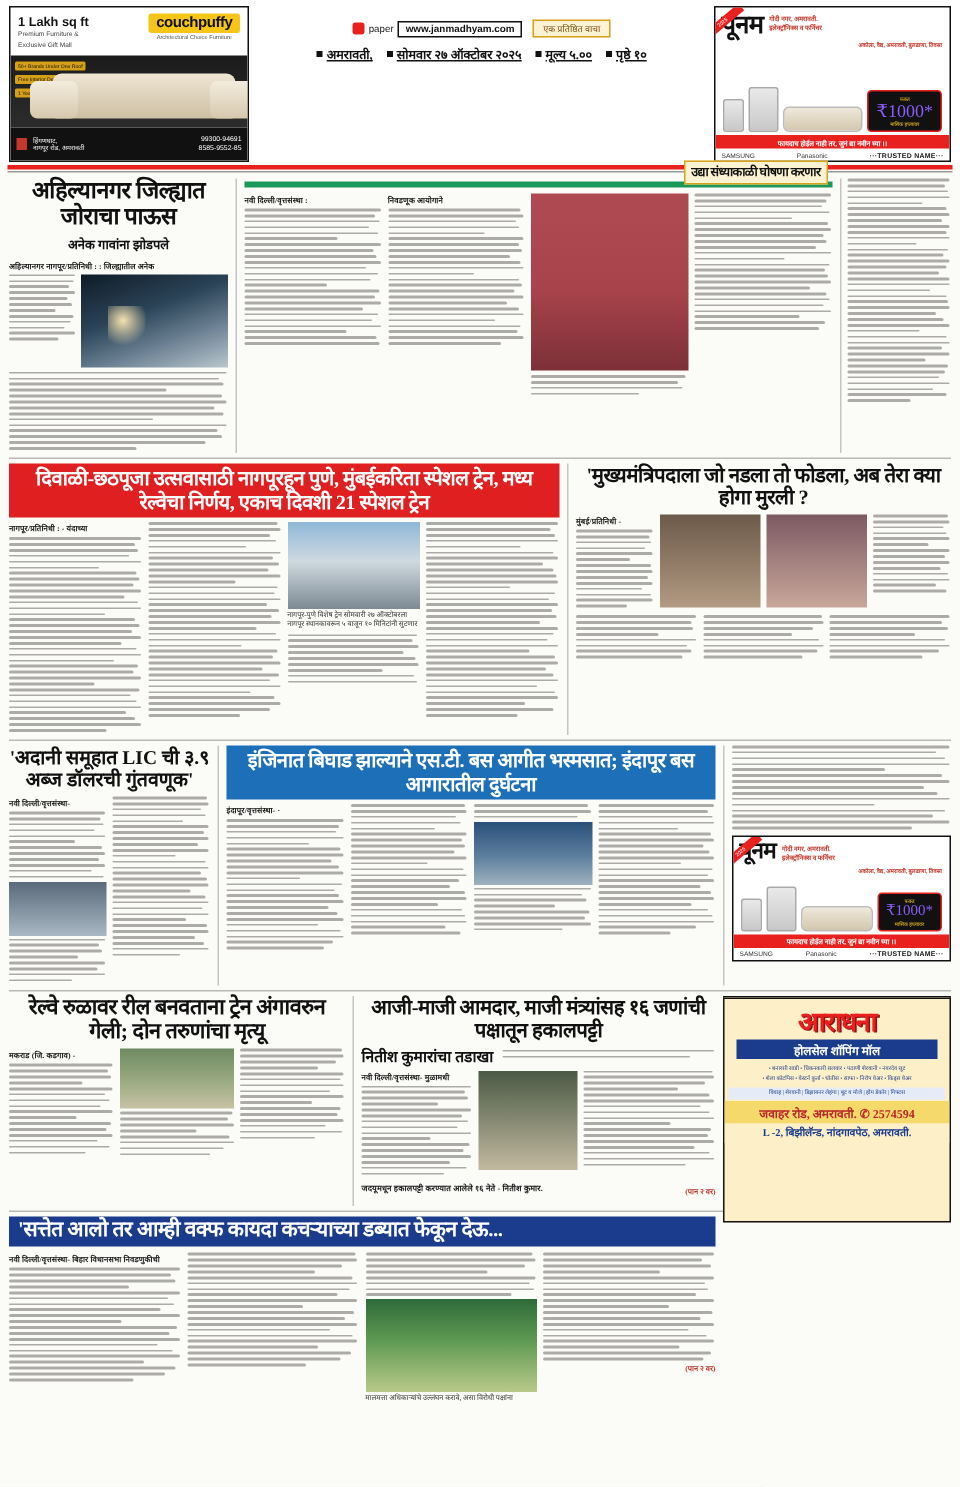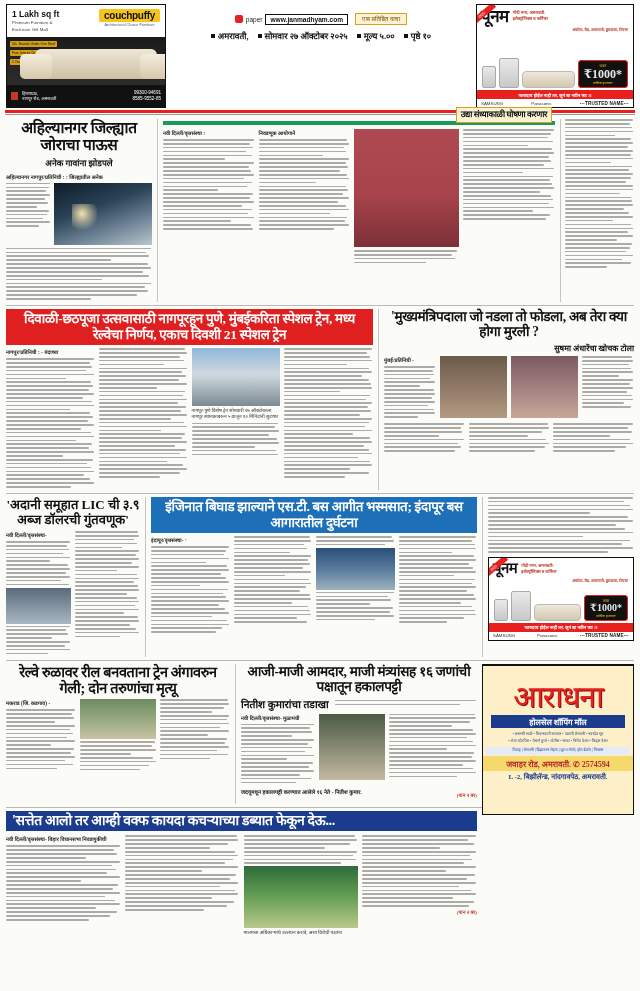--- a/index.html
+++ b/index.html
@@ -54,37 +54,37 @@
     font-size:46px; color:#e8201e; letter-spacing:-1px; line-height:1;
     text-shadow: 1.6px 1.6px 0 #7d0c0b;
   }
   .np-row { display:flex; align-items:center; gap:7px; margin-top:7px; width:100%; justify-content:center;}
   .epaper { display:flex; align-items:center; gap:3px; font-family:"Liberation Sans",sans-serif; font-size:6.5px; color:#222;}
   .ep-ico { width:8px; height:8px; background:#e8201e; border-radius:2px; display:inline-block;}
   .url-box { border:1px solid #111; background:#fff; font-family:"Liberation Sans",sans-serif; font-weight:bold;
              font-size:6.6px; padding:1px 4px; color:#111;}
   .pratishthit { border:1px solid #d6a21a; background:#fdf3d4; color:#7a4b08; font-size:6px; padding:1px 6px; }
   .dateline { margin-top:5px; font-size:8.4px; font-weight:bold; color:#111; display:flex; gap:9px; align-items:center;}
-  .dateline b { font-weight:bold; }
+  .dateline b { font-weight:bold;text-decoration:underline; }
   .bullet { width:4px; height:4px; background:#111; display:inline-block; margin-right:3px; vertical-align:1px;}
 
   .ad-poonam { width:158px; border:1px solid #111; background:#fff; position:relative; overflow:hidden; display:flex; flex-direction:column;}
   .pn-top { display:flex; align-items:flex-start; padding:3px 4px 0 4px; gap:4px;}
   .pn-ribbon { position:absolute; left:-11px; top:7px; transform:rotate(-40deg); background:#e8201e; color:#fff;
                font-size:3.4px; padding:1px 12px; font-family:"Liberation Sans",sans-serif;}
   .pn-name { font-size:17px; font-weight:bold; color:#111; line-height:1; letter-spacing:-.5px;}
   .pn-addr { font-size:4.3px; color:#c0392b; font-weight:bold; line-height:1.45; padding-top:2px;}
   .pn-cities { text-align:right; color:#c0392b; font-size:3.8px; padding:2px 5px 0 0; font-weight:bold;}
   .pn-body { flex:1; display:flex; align-items:flex-end; gap:3px; padding:0 5px 2px 5px;}
   .pn-appl { width:20px; height:30px; background:linear-gradient(#e9e9e9,#c8c8c8); border:1px solid #aaa; border-radius:2px;}
   .pn-appl.s { height:22px; width:14px;}
   .pn-sofa { flex:1; height:17px; background:linear-gradient(#efe8da,#d3c7ae); border-radius:4px; border:1px solid #bbb;}
   .pn-price { background:#111; color:#fff; border:1px solid #e8201e; border-radius:3px; padding:2px 5px; text-align:center;}
   .pn-price .p1{ font-size:3.6px; color:#f5c518;}
-  .pn-price .p2{ font-size:12px; font-weight:bold; color:#e5e5e5; line-height:1;}
+  .pn-price .p2{ font-size:12px; font-weight:normal; color:#8b5cf6; line-height:1;}
   .pn-price .p3{ font-size:3.4px; color:#f5c518;}
   .pn-strip { background:#e8201e; color:#fff; font-size:4.6px; text-align:center; padding:1.5px 0; font-weight:bold;}
   .pn-brands { display:flex; align-items:center; justify-content:space-between; padding:1.5px 4px; font-size:4.4px;
                color:#333; font-family:"Liberation Sans",sans-serif;}
   .trusted { font-size:4.6px; letter-spacing:.2px; color:#111; font-weight:bold;}
 
   .rule-red { height:3px; background:#e8201e; margin:2px 5px 0 5px;}
   .rule-thin { height:1px; background:#999; margin:1px 5px;}
 
   
@@ -155,22 +155,22 @@
   
   .ad-aradhana { width:152px; border:1px solid #111; background:#fdf0c8; overflow:hidden;
                  display:flex; flex-direction:column; }
   .ar-top { background:#f6d96b; text-align:center; padding:3px 2px 2px;}
   .ar-top .t1 { font-size:9px; font-weight:bold; color:#b8282c; letter-spacing:-.3px;}
   .ar-top .t1 em { font-style:normal; color:#e8201e; font-size:13px;}
   .ar-models { flex:1; display:flex; gap:1px; padding:4px 4px 2px; align-items:flex-end; background:#fdf0c8;}
   .mdl { flex:1; height:92px; border-radius:30px 30px 4px 4px;}
   .mdl.a{ background:linear-gradient(#e8e0cf,#cfc3a8);} .mdl.b{ background:linear-gradient(#7d2430,#4e1620);}
   .mdl.c{ background:linear-gradient(#f2efe4,#ddd6c2);} .mdl.d{ background:linear-gradient(#8e2a2e,#5b171b);}
-  .ar-name { text-align:center; font-size:30px; font-weight:normal; color:#e8201e; line-height:1; letter-spacing:-1px;
-             text-shadow:1px 1px 0 #8a0f12; margin-top:16px;}
+  .ar-name { text-align:center; font-size:18px; font-weight:bold; color:#e8201e; line-height:1; letter-spacing:-1px;
+             text-shadow:1px 1px 0 #8a0f12; margin-top:6px;}
   .ar-sub { text-align:center; background:#1b3c8c; color:#fff; font-size:8px; font-weight:bold; margin:3px 8px; padding:1px 0;}
   .ar-list { font-size:3.8px; color:#1b3c8c; text-align:center; line-height:1.5; padding:1px 3px;}
   .ar-foot { background:#f6d96b; text-align:center; font-size:8px; font-weight:bold; color:#b8282c; padding:2px;}
   .ar-foot2 { background:#fdf0c8; text-align:center; font-size:7px; font-weight:bold; color:#1b3c8c; padding:1px 2px 3px;}
 
   .turn { font-size:5px; color:#c0392b; font-weight:bold; }
 </style>
 </head>
 <body>
 
@@ -584,21 +584,20 @@
                 <i style="width:74%"></i>
                 <i style="width:96%"></i>
                 <i style="width:68%"></i>
             </div>
           </div>
         </div>
       </div>
 
       <div class="s2-right">
         <div class="head-quote">'मुख्यमंत्रिपदाला जो नडला तो फोडला, अब तेरा क्या होगा मुरली ?</div>
-        <div class="sub-right">सुषमा अंधारेंचा खोचक टोला</div>
         <div style="display:flex; gap:4px; margin-top:3px;">
           <div style="width:52px">
             <div class="byline">मुंबई/प्रतिनिधी -</div>
             <div class="lines dense">
               <i style="width:99%"></i>
                 <i style="width:94%"></i>
                 <i style="width:97%"></i>
                 <i style="width:89%"></i>
                 <i style="width:99%"></i>
               <i style="width:70%"></i>

